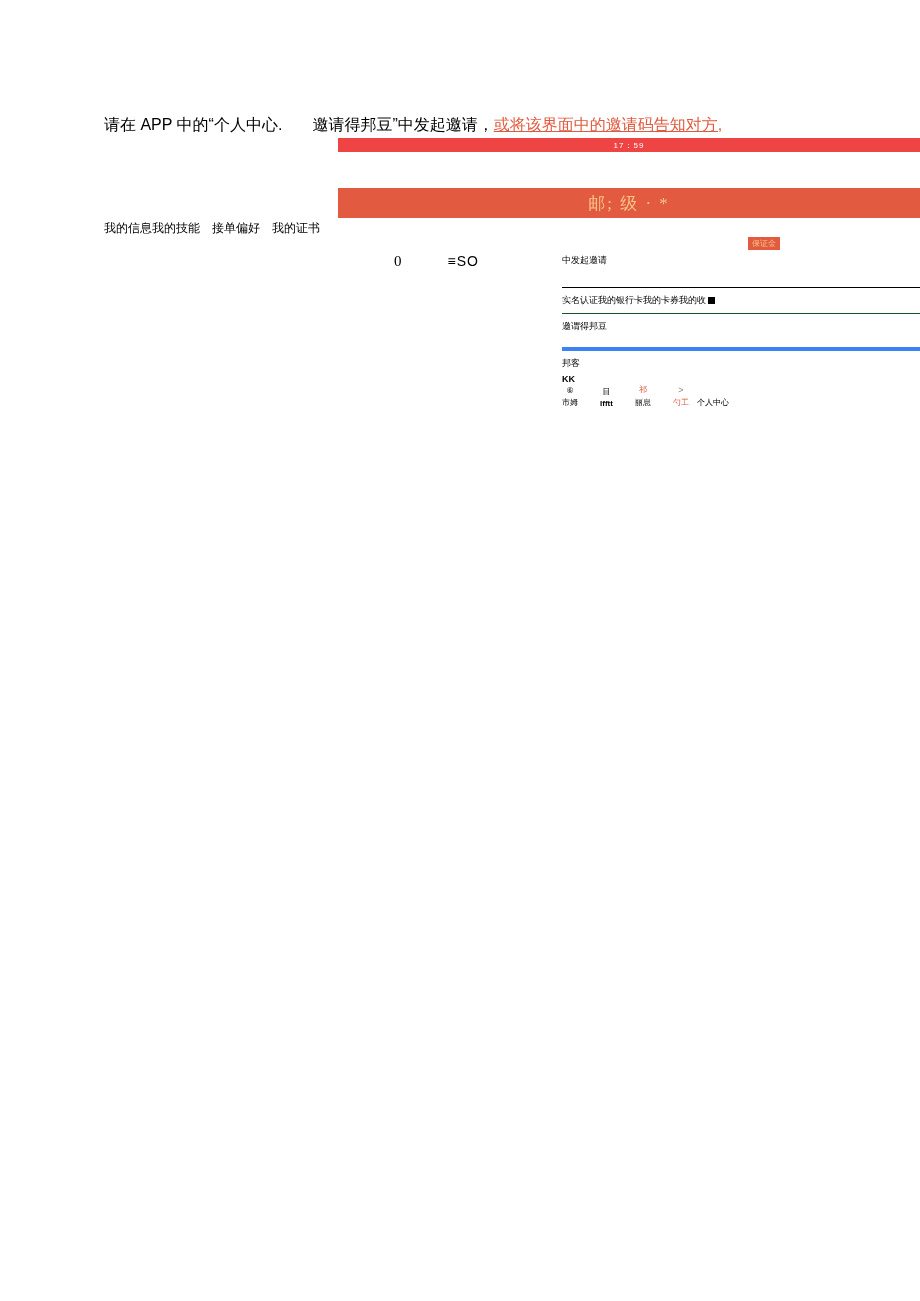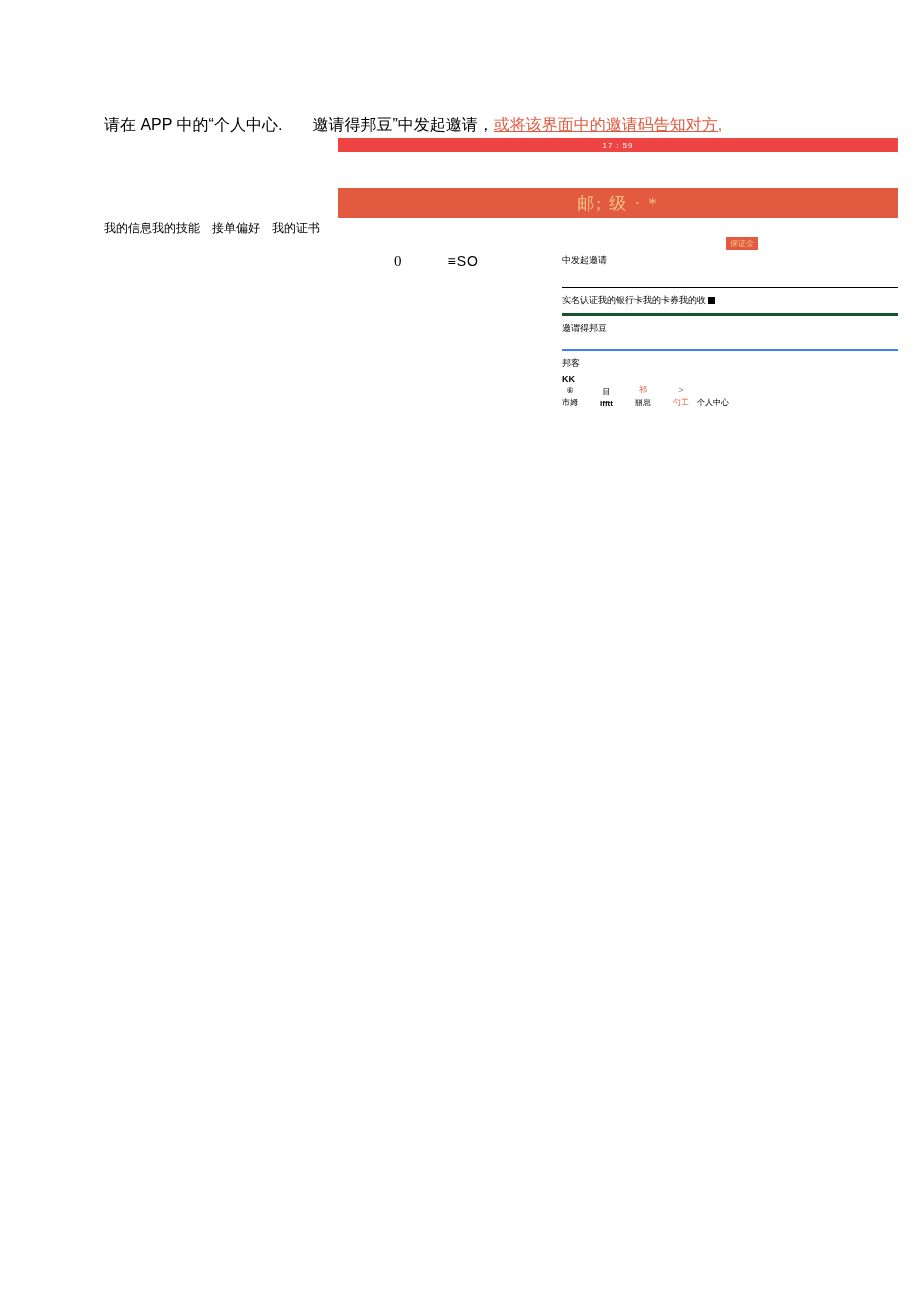--- a/index.html
+++ b/index.html
@@ -5,21 +5,20 @@
     * { margin: 0; padding: 0; box-sizing: border-box; }
     body {
       width: 920px;
       font-family: "Microsoft YaHei", "SimSun", sans-serif;
       background: #ffffff;
       color: #000000;
     }
     .content {
       padding-top: 115px;
       padding-left: 104px;
-      padding-right: 22px;
     }
     .intro-line {
       display: flex;
       align-items: baseline;
       gap: 30px;
       margin-bottom: 0;
     }
     .intro-emph {
       color: #e05a3f;
       text-decoration: underline;
@@ -102,36 +101,36 @@
     }
     .hr-line {
       border: none;
       border-top: 1px solid #000;
       margin: 0;
     }
     .small-row {
       font-size: 9px;
       color: #000;
       padding: 6px 0;
-      border-bottom: 3px solid #14532d;
+      border-bottom: 1px solid #14532d;
       display: flex;
       align-items: center;
       gap: 2px;
     }
     .small-row .black-sq {
       display: inline-block;
       width: 7px;
       height: 7px;
       background: #000;
     }
     .small-row-plain {
       font-size: 9px;
       color: #000;
       padding: 6px 0 14px 0;
-      border-bottom: 2px solid #3b82f6;
+      border-bottom: 4px solid #3b82f6;
     }
     .bold-row {
       font-size: 9px;
       font-weight: bold;
       padding: 10px 0;
       border-bottom: 1px solid #aaa;
     }
     .bottom-row {
       display: flex;
       justify-content: space-between;

